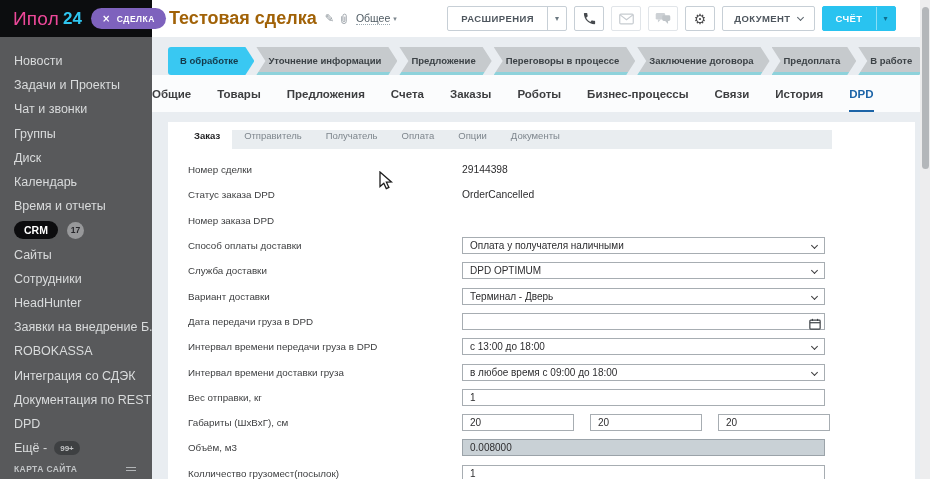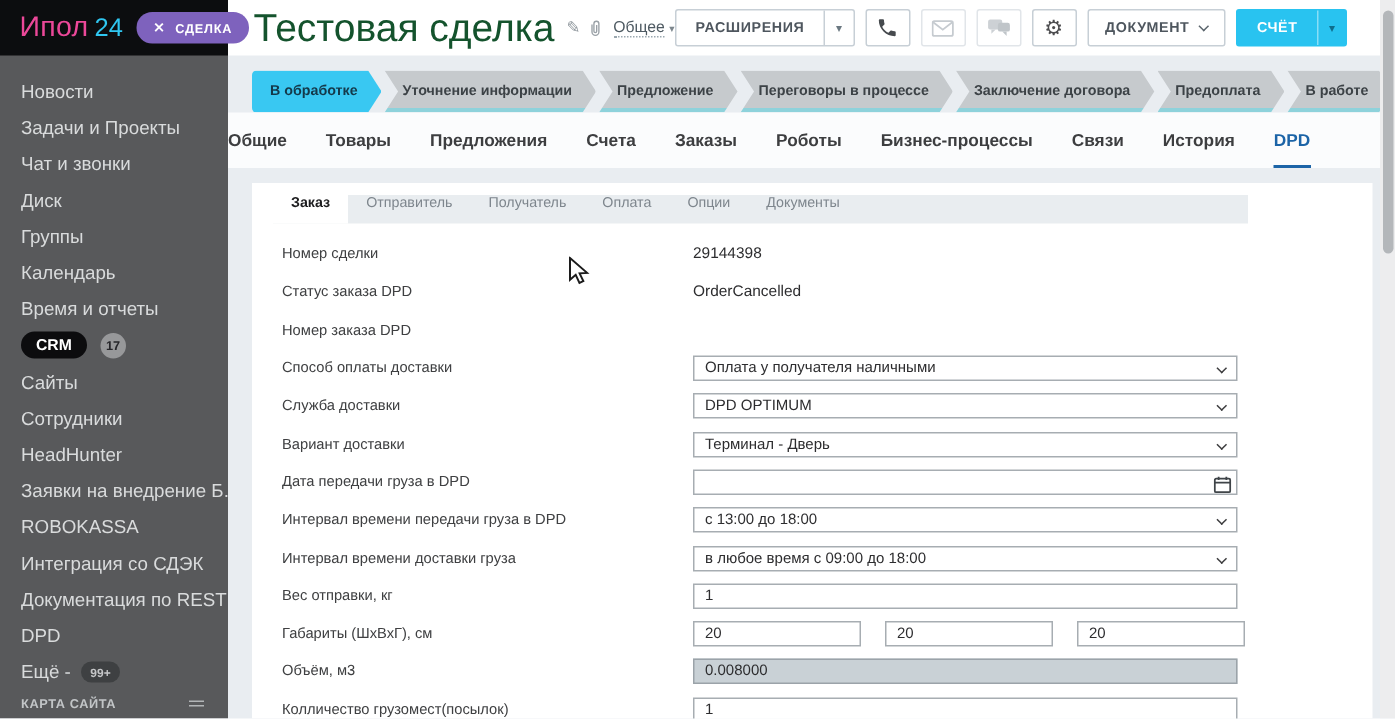--- a/index.html
+++ b/index.html
@@ -6,39 +6,39 @@
   html,body { width:930px; height:479px; overflow:hidden; }
   body { font-family:"Liberation Sans",sans-serif; background:#e9edf1; position:relative; }
   .glyph { font-family:"DejaVu Sans",sans-serif; }
 
   
   .sidebar { position:absolute; left:0; top:0; width:152px; height:479px; background:#58595b; z-index:3; }
   .logo-bar { height:37px; background:#0c0d0f; display:flex; align-items:center; padding-left:9px; }
   .burger { width:10px; margin-right:4px; }
   .burger i { display:block; height:1.5px; background:#3c3c3e; margin:2px 0; }
   .logo-text { color:#ec4899; font-size:19px; font-weight:normal; letter-spacing:.2px; }
-  .logo-accent { color:#2fc6f0; font-size:17px; font-weight:normal; margin-left:4px; }
+  .logo-accent { color:#2fc6f0; font-size:17px; font-weight:bold; margin-left:4px; }
   .deal-pill { margin-left:9px; background:#7e62bd; color:#fff; font-size:8.5px; font-weight:bold;
                letter-spacing:.5px; border-radius:11px; padding:5px 11px; display:flex; align-items:center; gap:6px; cursor:pointer; }
   .deal-pill .x { font-size:10px; font-weight:bold; }
   .nav { padding:12px 0 0 14px; }
   .nav-item { color:#d9dbdc; font-size:12.5px; height:24.2px; display:flex; align-items:center;
               white-space:nowrap; overflow:hidden; cursor:pointer; }
   .crm-pill { background:#0c0c0e; color:#fff; font-weight:bold; font-size:10.5px; padding:3px 10px; border-radius:12px; }
   .count-badge { background:#97989a; color:#26262a; font-size:8.5px; font-weight:bold; min-width:17px; height:17px;
                  border-radius:50%; display:flex; align-items:center; justify-content:center; margin-left:9px; }
   .more-badge { background:#3e4042; color:#c5c6c8; font-size:8px; font-weight:bold; padding:2.5px 6px; border-radius:9px; margin-left:7px; }
   .sitemap { position:absolute; bottom:5px; left:14px; right:16px; display:flex; justify-content:space-between; align-items:center;
              color:#c2c5c7; font-size:8.5px; font-weight:bold; letter-spacing:.4px; cursor:pointer; }
   .sitemap-icon i { display:block; width:10px; height:1.5px; background:#b2b5b7; margin:1.5px 0; }
 
   
   .main { position:absolute; left:152px; top:0; right:0; height:479px; }
   .topbar { height:37px; background:#fff; display:flex; align-items:center; padding:0 34px 0 17px; }
-  .title { font-size:26px; color:#14532d; white-space:nowrap; }
+  .title { font-size:18px; color:#a16207; white-space:nowrap;font-weight:bold; }
   .title-icons { display:flex; align-items:center; margin-left:8px; gap:4px; color:#9aa1a7; }
   .pencil { font-size:11px; color:#8d959b; cursor:pointer; }
   .view-switch { margin-left:7px; display:flex; align-items:center; gap:3px; cursor:pointer; }
   .view-label { font-size:10.5px; color:#4e5a62; border-bottom:1px dotted #9aa7af; }
   .view-caret { font-size:7px; color:#7c868d; }
 
   .toolbar { margin-left:auto; display:flex; align-items:center; gap:7px; }
   .btn { height:25px; border:1px solid #c7cfd6; background:#fff; border-radius:2px; display:flex; align-items:center;
          font-size:9.5px; font-weight:bold; color:#4e565e; letter-spacing:.4px; cursor:pointer; }
   .btn .main-part { padding:0 13px; }
@@ -118,24 +118,24 @@
     <div class="nav-item">
         <span>Новости</span>
       </div>
     <div class="nav-item">
         <span>Задачи и Проекты</span>
       </div>
     <div class="nav-item">
         <span>Чат и звонки</span>
       </div>
     <div class="nav-item">
+        <span>Группы</span>
+      </div>
+    <div class="nav-item">
         <span>Диск</span>
-      </div>
-    <div class="nav-item">
-        <span>Группы</span>
       </div>
     <div class="nav-item">
         <span>Календарь</span>
       </div>
     <div class="nav-item">
         <span>Время и отчеты</span>
       </div>
     <div class="nav-item">
       <span class="crm-pill">CRM</span>
       <span class="count-badge">17</span>

